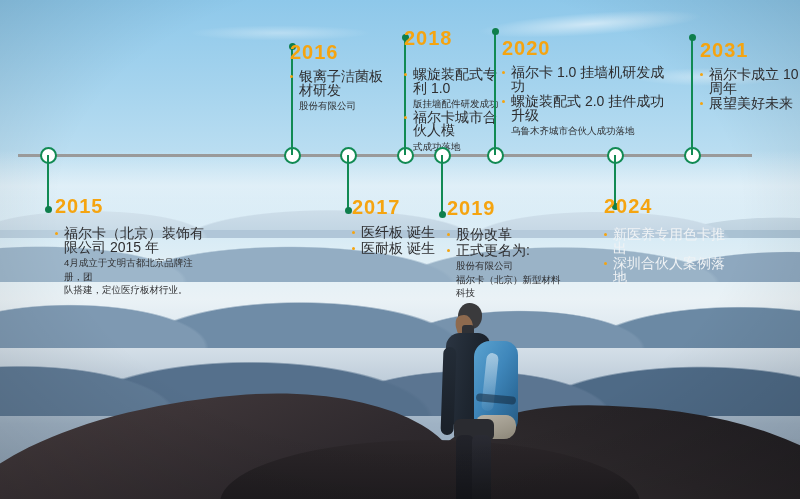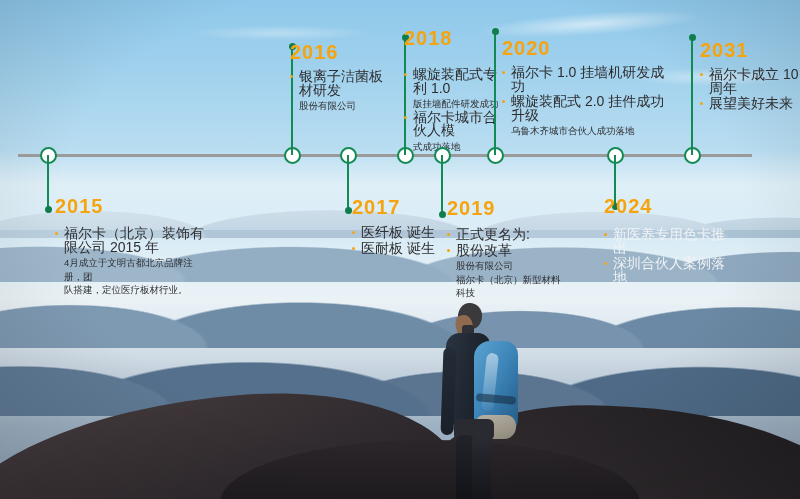--- a/index.html
+++ b/index.html
@@ -266,22 +266,22 @@
         <div class="bullet">螺旋装配式专利 1.0</div>
         <div class="sub">版挂墙配件研发成功</div>
         <div class="bullet">福尔卡城市合伙人模</div>
         <div class="sub">式成功落地</div>
       </div>
       <div class="node" style="left: 433.5px;"></div>
       <div class="stem" style="left: 440.7px; top: 155px; height: 61px;"></div>
       <div class="stem-dot" style="left: 438.5px; top: 211px;"></div>
       <div class="year" style="left: 447px; top: 198px;">2019</div>
       <div class="bullets" style="left: 447px; top: 228px; width: 120px;">
+        <div class="bullet">股份改革</div>
         <div class="bullet">正式更名为:</div>
-        <div class="bullet">股份改革</div>
         <div class="sub">股份有限公司</div>
         <div class="sub">福尔卡（北京）新型材料科技</div>
       </div>
       <div class="node" style="left: 486.5px;"></div>
       <div class="stem" style="left: 493.7px; top: 30px; height: 125px;"></div>
       <div class="stem-dot" style="left: 491.5px; top: 28px;"></div>
       <div class="year" style="left: 502px; top: 38px;">2020</div>
       <div class="bullets" style="left: 502px; top: 66px; width: 175px;">
         <div class="bullet">福尔卡 1.0 挂墙机研发成功</div>
         <div class="bullet">螺旋装配式 2.0 挂件成功升级</div>

